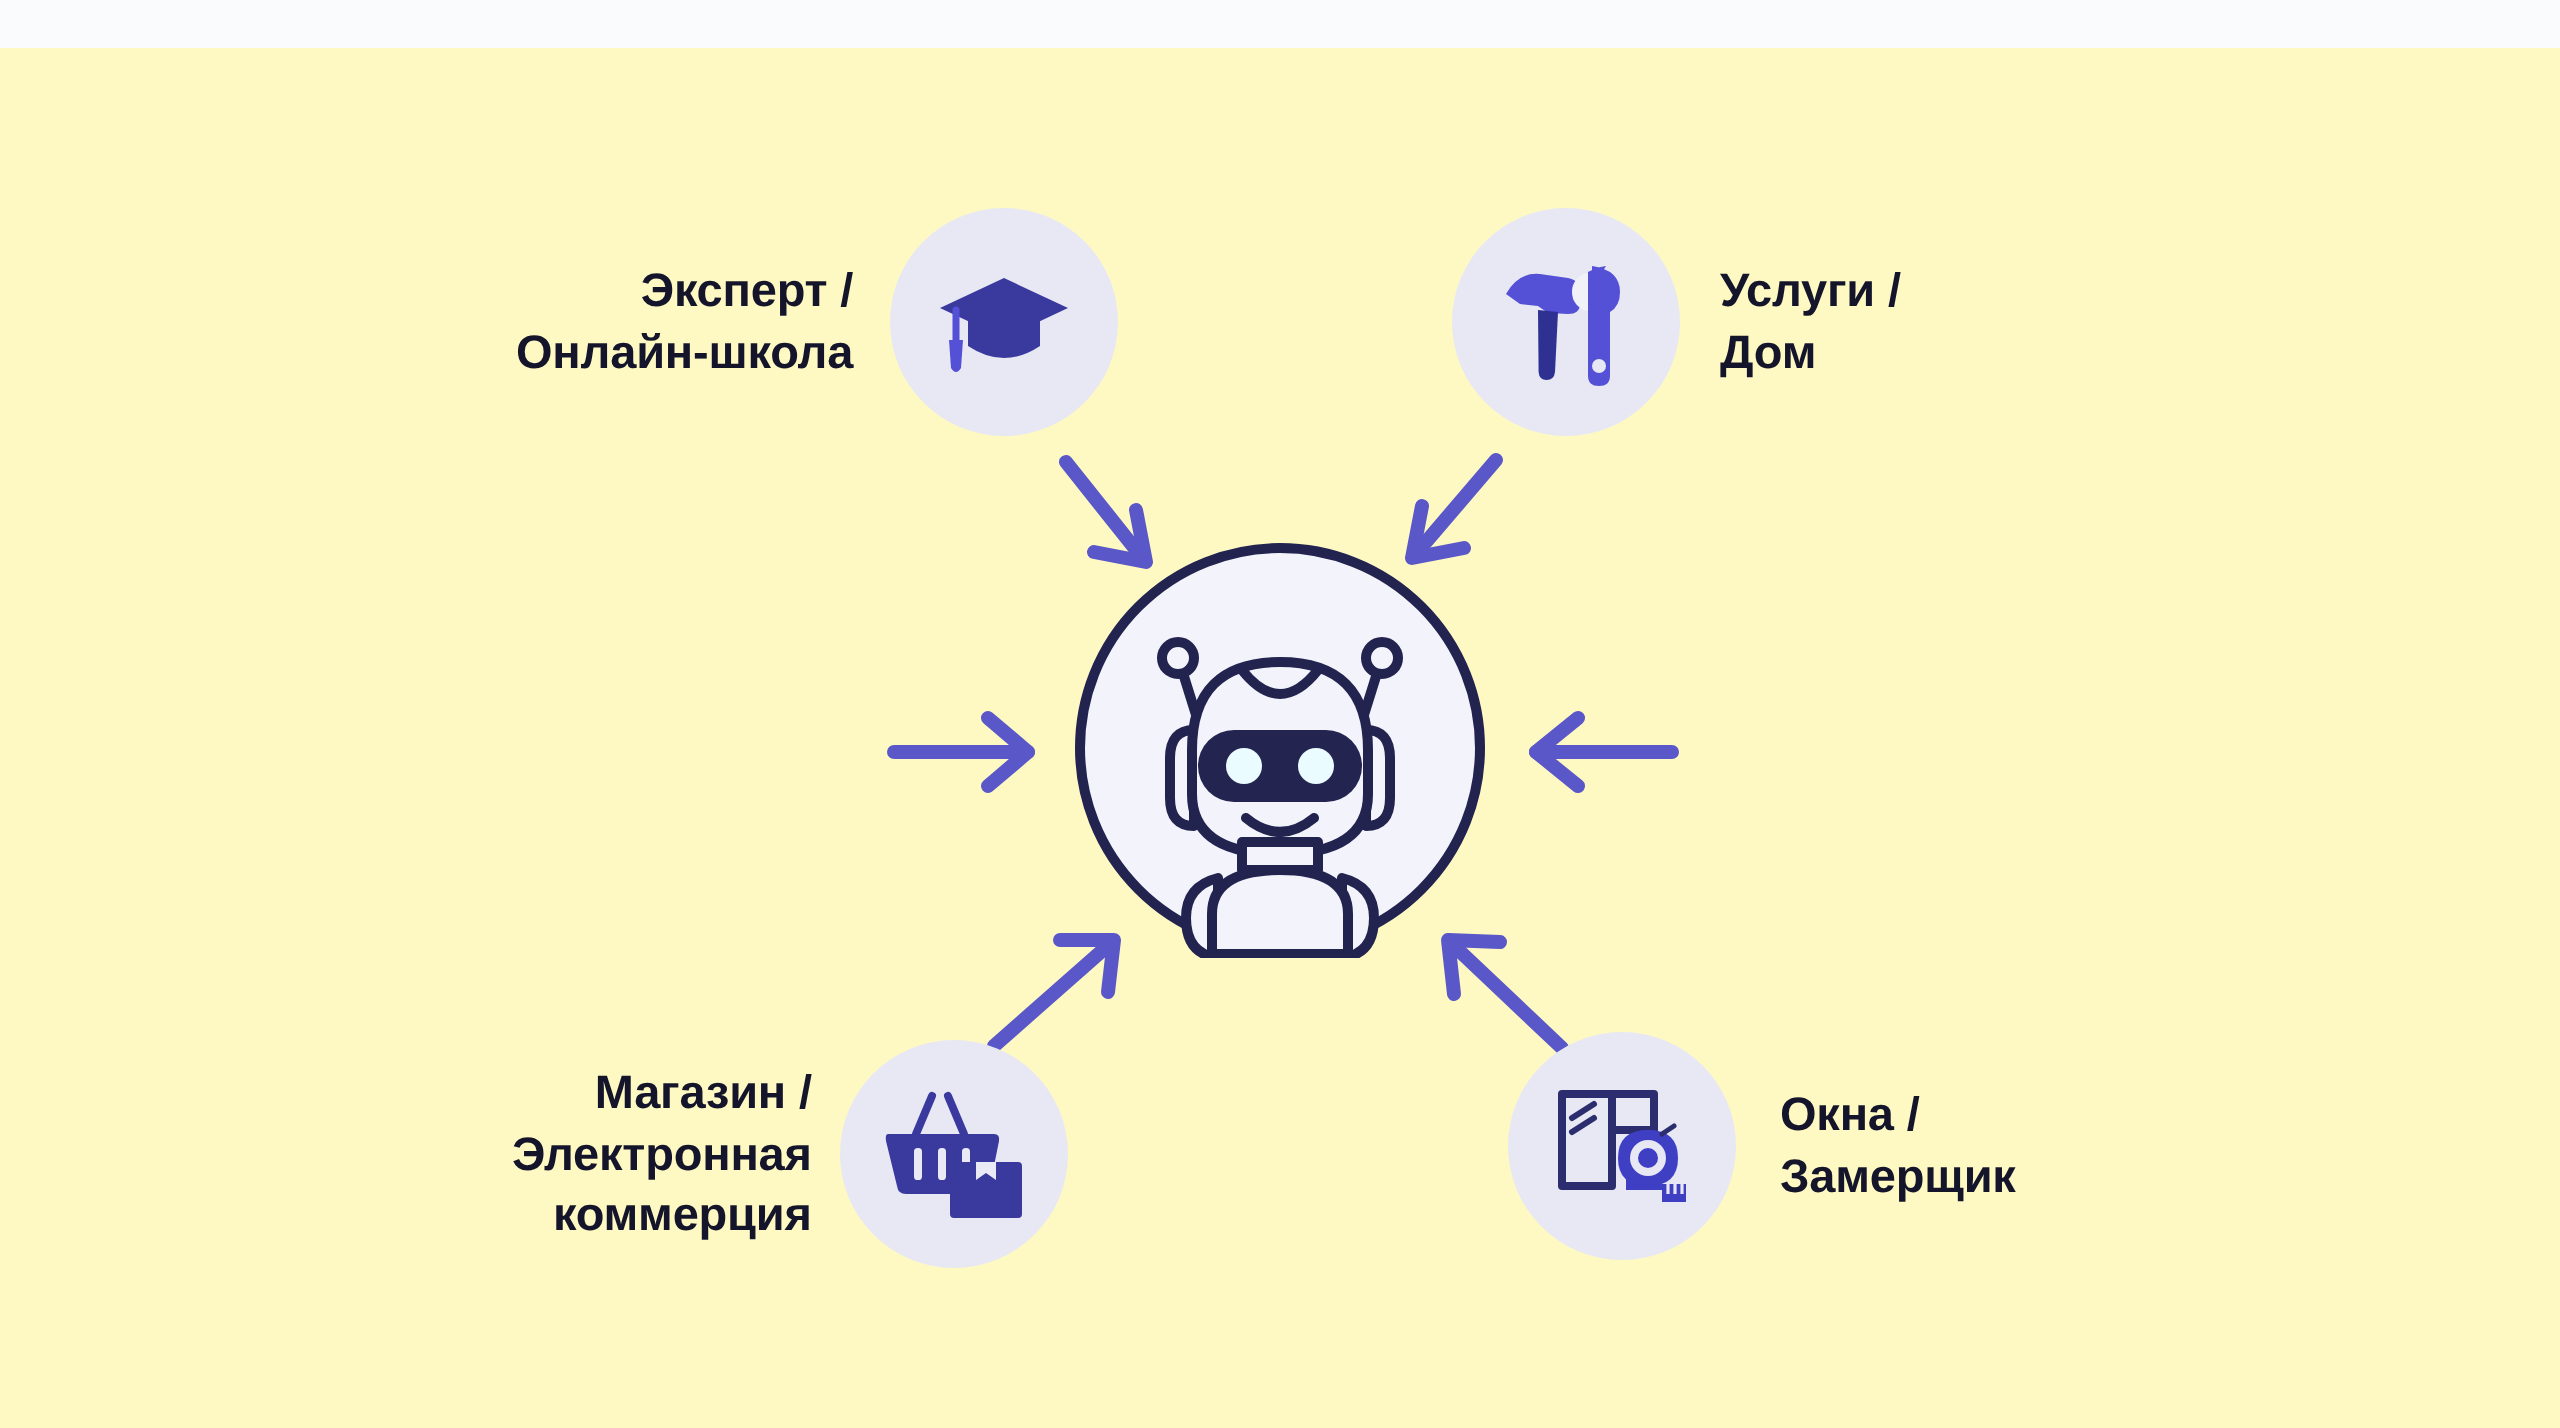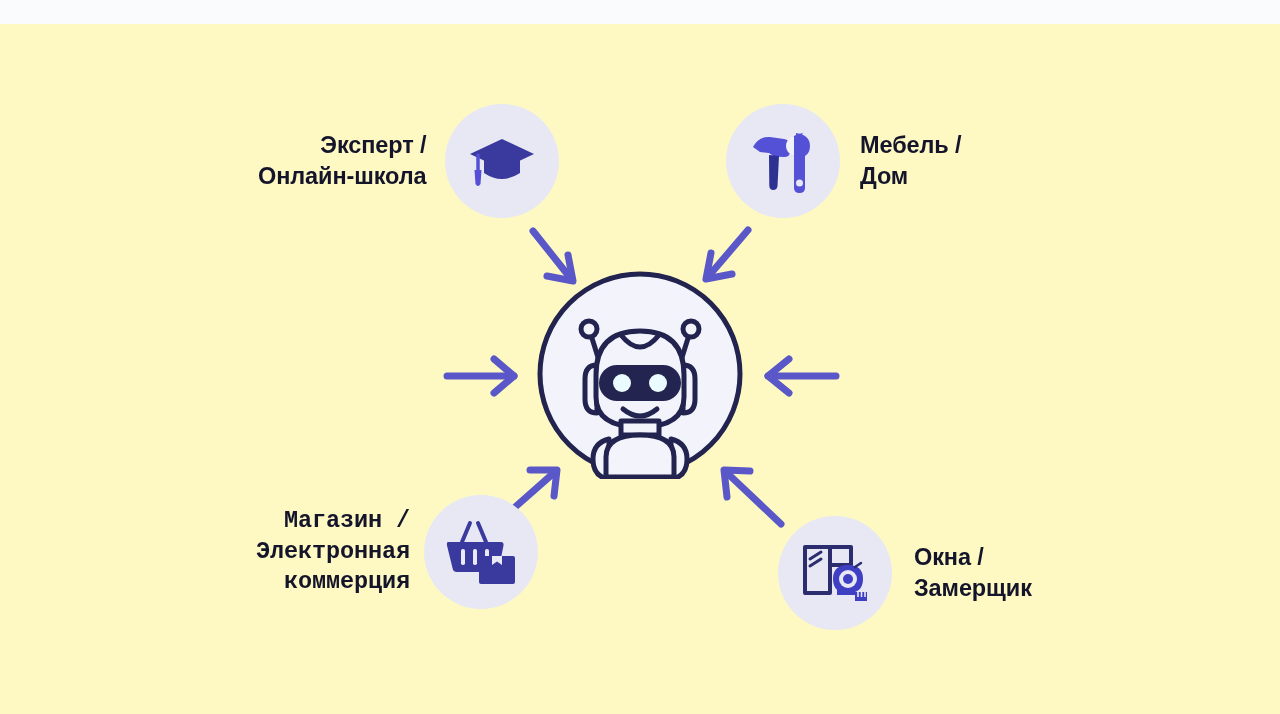--- a/index.html
+++ b/index.html
@@ -57,24 +57,24 @@
 
   #node-services      { left: 726px; top: 80px; }
   #node-services .node-label { margin-left: 20px; }
 
   #node-social        { left: 192px; top: 297px; }
   #node-social .node-label { margin-right: 16px; }
 
   #node-kitchen       { left: 852px; top: 297px; }
   #node-kitchen .node-label { margin-left: 20px; }
 
-  #node-shop          { left: 256px; top: 471px; font-family: Liberation Mono, monospace; }
+  #node-shop          { left: 256px; top: 496px; }
   #node-shop .node-label { margin-right: 14px; }
 
-  #node-windows       { left: 778px; top: 492px; }
+  #node-windows       { left: 754px; top: 492px; }
   #node-windows .node-label { margin-left: 22px; }
 
   
   #robot-node {
     position: absolute;
     left: 535px;
     top: 245px;
     width: 210px;
     height: 210px;
   }
@@ -182,21 +182,21 @@
       <svg width="72" height="72" viewBox="0 0 72 72" xmlns="http://www.w3.org/2000/svg">
 
         <path d="M 6 22 q 6 -11 17 -10 l 14 2 q 6 1 6 7 l 0 6 q 0 5 -6 5 l -10 -0.5 l -5 -3.5 l -9 -1 z" fill="#5451d6"></path>
         <path d="M 22 30 l 10 1 l -1.5 30 q -0.5 4 -4.2 4 q -3.7 0 -4 -4 z" fill="#2e3192"></path>
 
         <path d="M 56 8 q -14 2 -14 13 q 0 7 5 10 l 0 32 q 0 5 5.5 5 q 5.5 0 5.5 -5 l 0 -32 q 5 -3 5 -10 q 0 -11 -14 -13 l 0 11 l -3 2 l 0 0 l 3 -2 z" fill="#5451d6"></path>
         <path d="M 47 11 q -8 3 -8 10 q 0 7 8 10 z" fill="#f1f2f8"></path>
         <circle cx="52.5" cy="58" r="3.5" fill="#e7e8f4"></circle>
       </svg>
     </div>
-    <div class="node-label label-left">Мебель /
+    <div class="node-label label-left">Услуги /
 Дом</div>
   </div>
 
 
 
   <div class="node" id="node-shop">
     <div class="node-label label-right">Магазин /
 Электронная
 коммерция</div>
     <div class="icon-circle">

